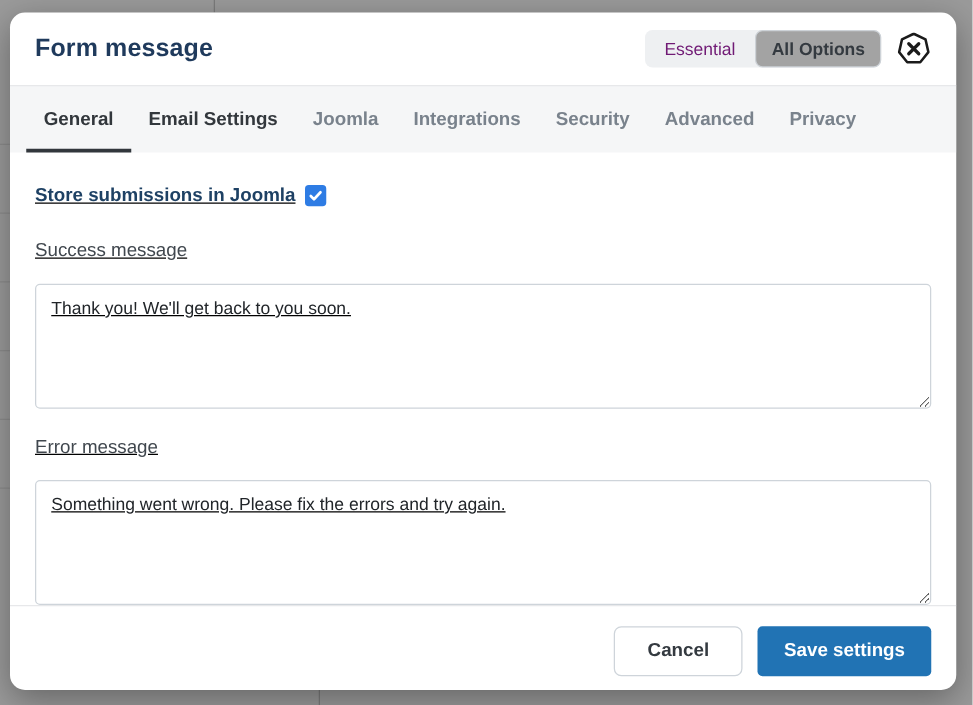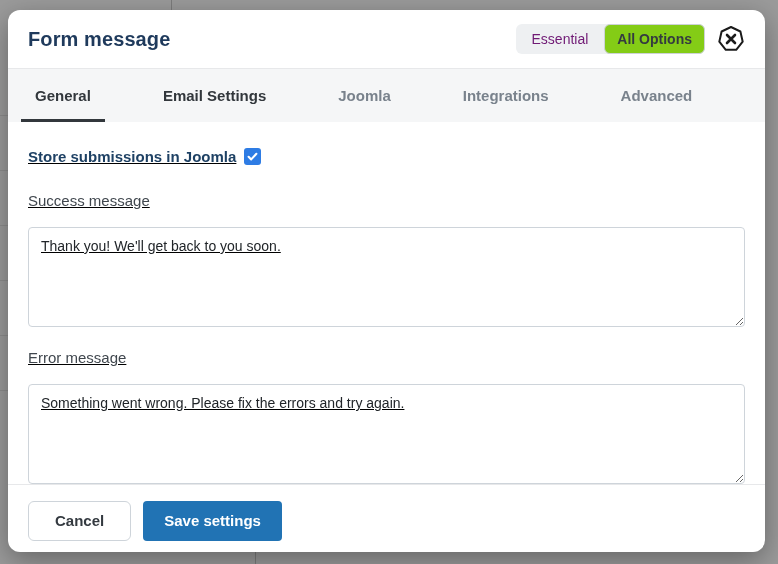--- a/index.html
+++ b/index.html
@@ -42,33 +42,32 @@
   .segmented {
     display: flex; align-items: stretch;
     background: #eef0f2; border-radius: 6px; height: 30px;
   }
   .segment {
     display: flex; align-items: center; justify-content: center;
     font-size: 14px; padding: 0 16px; cursor: pointer;
     color: #701a75; border-radius: 6px; white-space: nowrap;
   }
   .segment.selected {
-    background: #84cc16; border: 1px solid #cdd2d7;
+    background: #a3a3a3; border: 1px solid #cdd2d7;
     color: #343a40; font-weight: 700; padding: 0 12px;
   }
   .logo-btn { width: 28px; height: 28px; display: flex; align-items: center; justify-content: center; cursor: pointer; }
 
   
   .tab-bar {
     height: 54px; flex: 0 0 54px;
     background: #f5f6f7;
     border-top: 1px solid #e7e8ea;
     display: flex; align-items: stretch;
     padding-left: 13px;
-    gap: 44px;
   }
   .tab {
     display: flex; align-items: center;
     padding: 0 14px;
     font-size: 15px; font-weight: 700; color: #79828c;
     cursor: pointer; position: relative; white-space: nowrap;
   }
   .tab.active { color: #32373c; }
   .tab.active::after {
     content: ""; position: absolute; left: 0; right: 0; bottom: 0;
@@ -92,21 +91,21 @@
     border: 1px solid #ced4da; border-radius: 4px;
     padding: 9px 12px; font-family: "Liberation Sans", sans-serif;
     font-size: 14px; color: #212529; resize: both; outline: none;
     background: #fff; line-height: 1.35;
   }
 
   
   .modal-footer {
     flex: 0 0 72px; height: 72px;
     border-top: 1px solid #e7e8ea;
-    display: flex; align-items: center; 
+    display: flex; align-items: center; justify-content: flex-end;
     gap: 12px; padding: 0 20px;
   }
   .btn {
     height: 40px; display: inline-flex; align-items: center; justify-content: center;
     font-family: "Liberation Sans", sans-serif;
     font-size: 15px; font-weight: 700; cursor: pointer; border: none;
   }
   .btn-cancel {
     background: #ffffff; color: #343a40;
     border: 1px solid #ced4da; border-radius: 6px;
@@ -145,20 +144,21 @@
         </svg>
       </div>
     </div>
   </div>
 
   <div class="tab-bar">
     <div class="tab active">General</div>
     <div class="tab emphasized">Email Settings</div>
     <div class="tab">Joomla</div>
     <div class="tab">Integrations</div>
+    <div class="tab">Security</div>
     <div class="tab">Advanced</div>
     <div class="tab">Privacy</div>
   </div>
 
   <div class="modal-content">
 
     <div class="checkbox-row">
       <span class="checkbox-label">Store submissions in Joomla</span>
       <span class="checkbox-box">
         <svg width="13" height="13" viewBox="0 0 13 13" fill="none">

